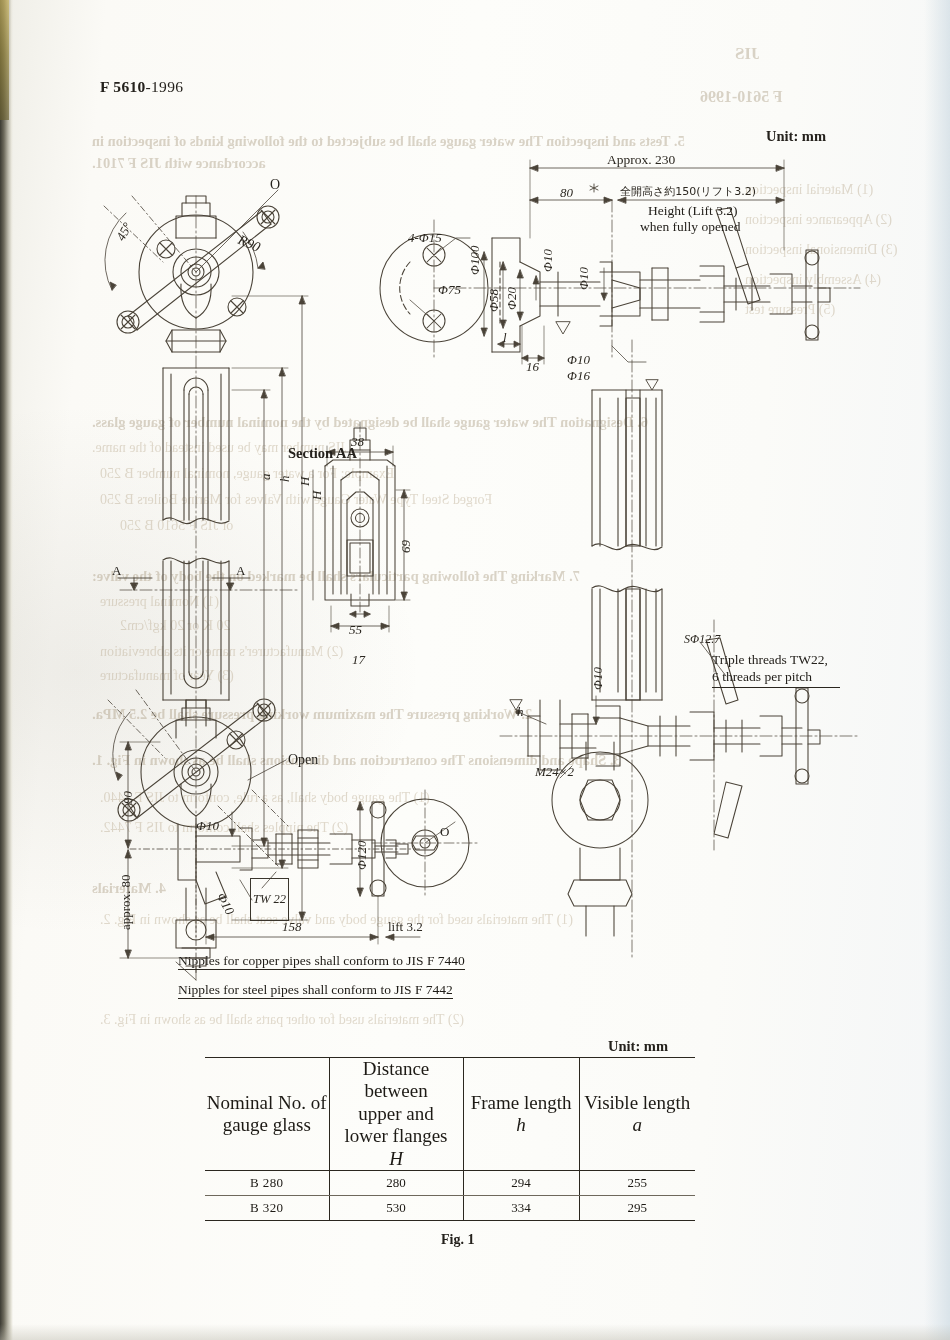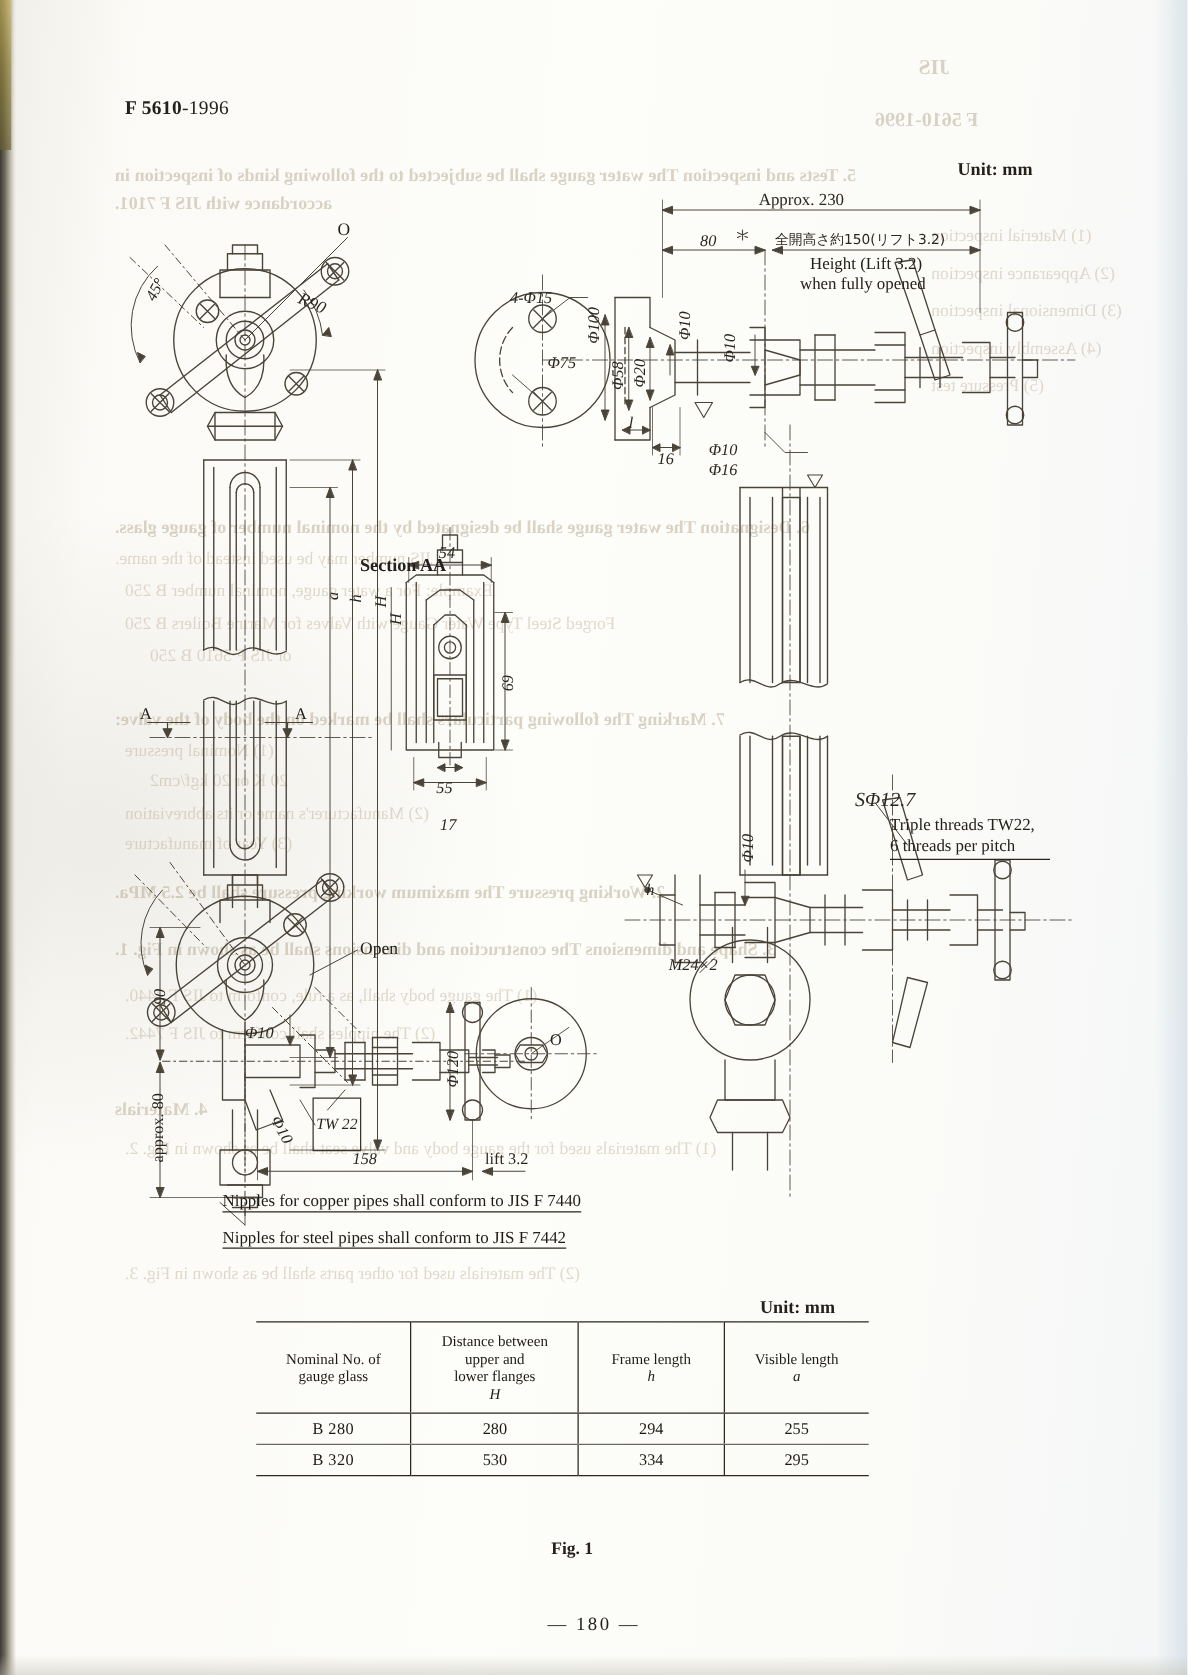--- a/index.html
+++ b/index.html
@@ -75,21 +75,21 @@
   #tbl{
     position:absolute;left:205px;top:1057px;width:490px;
     border-collapse:collapse;
     font-size:13px;color:#1d1a15;
   }
   #tbl th,#tbl td{
     padding:0;text-align:center;vertical-align:middle;
     font-weight:normal;
   }
   #tbl thead th{
-    height:72px;line-height:1.18;font-size:12px;
+    height:72px;line-height:1.18;font-size:19px;
     border-bottom:1.2px solid #2b271f;
   }
   #tbl thead tr{border-top:1.8px solid #2b271f;}
   #tbl tbody td{height:24px;font-size:13px;border-bottom:.9px solid #6e685c;}
   #tbl tbody tr:last-child td{border-bottom:1.8px solid #2b271f;}
   .vdiv{border-left:1.1px solid #2b271f;}
   .hdr-sub{font-style:italic;}
   .bno{font-weight:bold;letter-spacing:.4px;}
 
   #tbl-unit{position:absolute;left:608px;top:1038px;}
@@ -680,26 +680,26 @@
 
   <div class="t" style="left:112px;top:563px;font-size:13px;">A</div>
   <div class="t" style="left:236px;top:563px;font-size:13px;">A</div>
 
   <div class="t dim" style="left:258px;top:480px;transform:rotate(-90deg);transform-origin:left top;">a</div>
   <div class="t dim" style="left:277px;top:482px;transform:rotate(-90deg);transform-origin:left top;">h</div>
   <div class="t dim" style="left:297px;top:486px;transform:rotate(-90deg);transform-origin:left top;">H</div>
   <div class="t dim" style="left:309px;top:500px;transform:rotate(-90deg);transform-origin:left top;">H</div>
 
   <div class="t bold" style="left:288px;top:408px;font-size:14.5px;margin-top:37px;">Section AA</div>
-  <div class="t dim" style="left:351px;top:434px;">54</div>
+  <div class="t dim" style="left:351px;top:434px;">38</div>
   <div class="t dim" style="left:398px;top:553px;transform:rotate(-90deg);transform-origin:left top;">69</div>
   <div class="t dim" style="left:352px;top:604px;margin-top:48px;">17</div>
   <div class="t dim" style="left:349px;top:622px;">55</div>
 
-  <div class="t dim" style="left:684px;top:632px;font-size:16px;">SΦ12.7</div>
+  <div class="t dim" style="left:684px;top:632px;font-size:12px;">SΦ12.7</div>
   <div class="t" style="left:712px;top:652px;font-size:13.5px;">Triple threads TW22,</div>
   <div class="t" style="left:712px;top:669px;font-size:13.5px;border-bottom:1.3px solid #2a261f;padding-bottom:2px;width:128px;">6 threads per pitch</div>
 
   <div class="t dim" style="left:517px;top:704px;">h</div>
   <div class="t dim" style="left:535px;top:764px;border:0;">M24×2</div>
   <div class="t dim" style="left:590px;top:690px;transform:rotate(-90deg);transform-origin:left top;">Φ10</div>
 
   <div class="t" style="left:288px;top:752px;font-size:14px;">Open</div>
   <div class="t dim" style="left:120px;top:804px;transform:rotate(-90deg);transform-origin:left top;">90</div>
   <div class="t dim" style="left:118px;top:930px;transform:rotate(-90deg);transform-origin:left top;font-style:normal;">approx. 80</div>
@@ -749,15 +749,14 @@
       <tr>
         <td class="bno">B 320</td>
         <td class="vdiv">530</td>
         <td class="vdiv">334</td>
         <td class="vdiv">295</td>
       </tr>
     </tbody>
   </table>
 
   <div class="t" id="figlabel">Fig. 1</div>
-  <div class="t ctr" id="pgnum" style="white-space:normal;">— 180 —</div>
 
 </div>
 
 </body></html>

